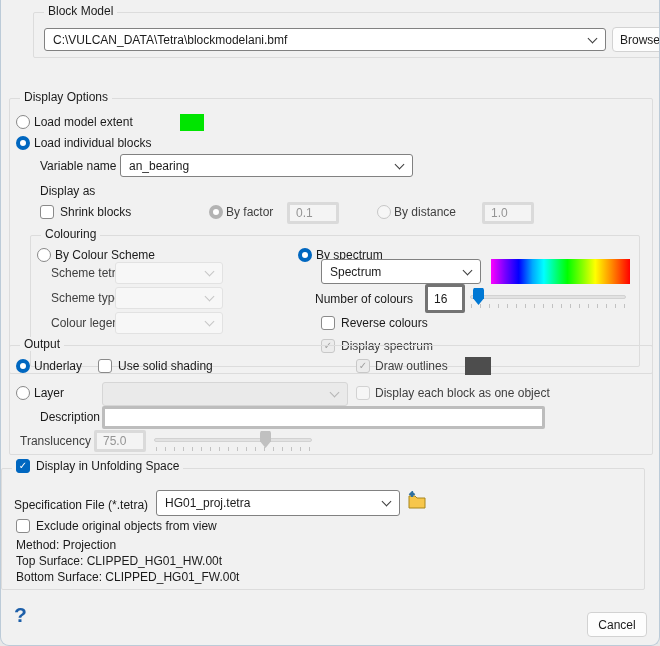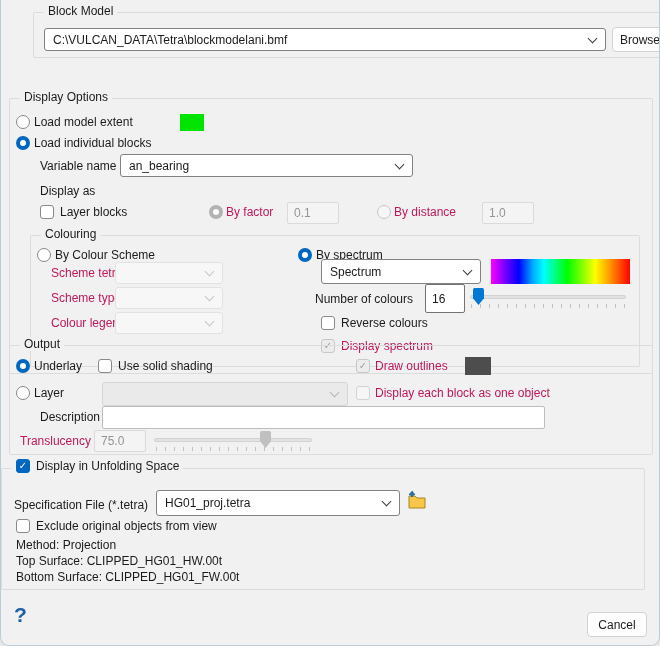--- a/index.html
+++ b/index.html
@@ -6,30 +6,30 @@
   *{box-sizing:border-box;}
   .dialog{
     position:relative;width:660px;height:646px;background:#f1f1f1;
     font-family:"Liberation Sans",sans-serif;font-size:12px;color:#1b1b1b;
     border:1px solid #bccbd8;border-top:none;border-radius:0 0 9px 9px;overflow:hidden;
   }
   .abs{position:absolute;}
   .groupbox{position:absolute;border:1px solid #dcdcdc;border-radius:2px;}
   .glabel{position:absolute;top:-9px;left:10px;background:#f1f1f1;padding:0 4px;white-space:nowrap;line-height:14px;}
   .lbl{position:absolute;white-space:nowrap;line-height:14px;}
-  .dis{color:#be185d;}
+  .dis{color:#404040;}
   .combo{position:absolute;background:#fff;border:1px solid #818181;border-radius:3px;
          display:flex;align-items:center;padding:0 24px 0 8px;white-space:nowrap;overflow:hidden;}
   .combo .chev{position:absolute;right:9px;top:50%;width:7px;height:7px;margin-top:-5px;
          border-right:1.3px solid #3c3c3c;border-bottom:1.3px solid #3c3c3c;transform:rotate(45deg);}
   .combo.dgrey{background:#eaeaea;border-color:#d6d6d6;}
   .combo.dgrey .chev{border-color:#b5b5b5;}
   .combo.dlight{background:#f7f7f7;border-color:#e2e2e2;}
   .combo.dlight .chev{border-color:#c6c6c6;}
-  .tinput{position:absolute;background:#fff;border:1px solid #737373;border-radius:2px;
+  .tinput{position:absolute;background:#fff;border:3px solid #737373;border-radius:2px;
           display:flex;align-items:center;padding:6px 6px;}
   .tinput.dis{background:#f4f4f4;border-color:#dadada;color:#949494;}
   .radio{position:absolute;width:14px;height:14px;border-radius:50%;border:1px solid #888;background:#fff;}
   .radio.sel{border:4.5px solid #0067c0;}
   .radio.rdis{border-color:#c6c6c6;background:#f6f6f6;}
   .radio.sel.rdis{border:4.5px solid #b3b3b3;background:#fff;}
   .cb{position:absolute;width:14px;height:14px;border:1px solid #8a8a8a;border-radius:3px;background:#fff;
       display:flex;align-items:center;justify-content:center;font-size:10px;line-height:10px;}
   .cb.checked{background:#0067c0;border-color:#0067c0;color:#fff;}
   .cb.checked::after{content:"✓";}
@@ -76,21 +76,21 @@
 
     <span class="lbl" style="left:30px;top:60px;">Variable name</span>
     <div class="combo" style="left:110px;top:55px;width:293px;height:23px;">
       <span>an_bearing</span>
       <span class="chev"></span>
     </div>
 
     <span class="lbl" style="left:30px;top:85px;">Display as</span>
 
     <span class="cb" style="left:30px;top:106px;"></span>
-    <span class="lbl" style="left:50px;top:106px;">Layer blocks</span>
+    <span class="lbl" style="left:50px;top:106px;">Shrink blocks</span>
     <span class="radio sel rdis" style="left:199px;top:106px;"></span>
     <span class="lbl dis" style="left:216px;top:106px;">By factor</span>
     <div class="tinput dis" style="left:277px;top:103px;width:52px;height:22px;">
       <span>0.1</span>
     </div>
     <span class="radio rdis" style="left:367px;top:106px;"></span>
     <span class="lbl dis" style="left:384px;top:106px;">By distance</span>
     <div class="tinput dis" style="left:472px;top:103px;width:52px;height:22px;">
       <span>1.0</span>
     </div>

